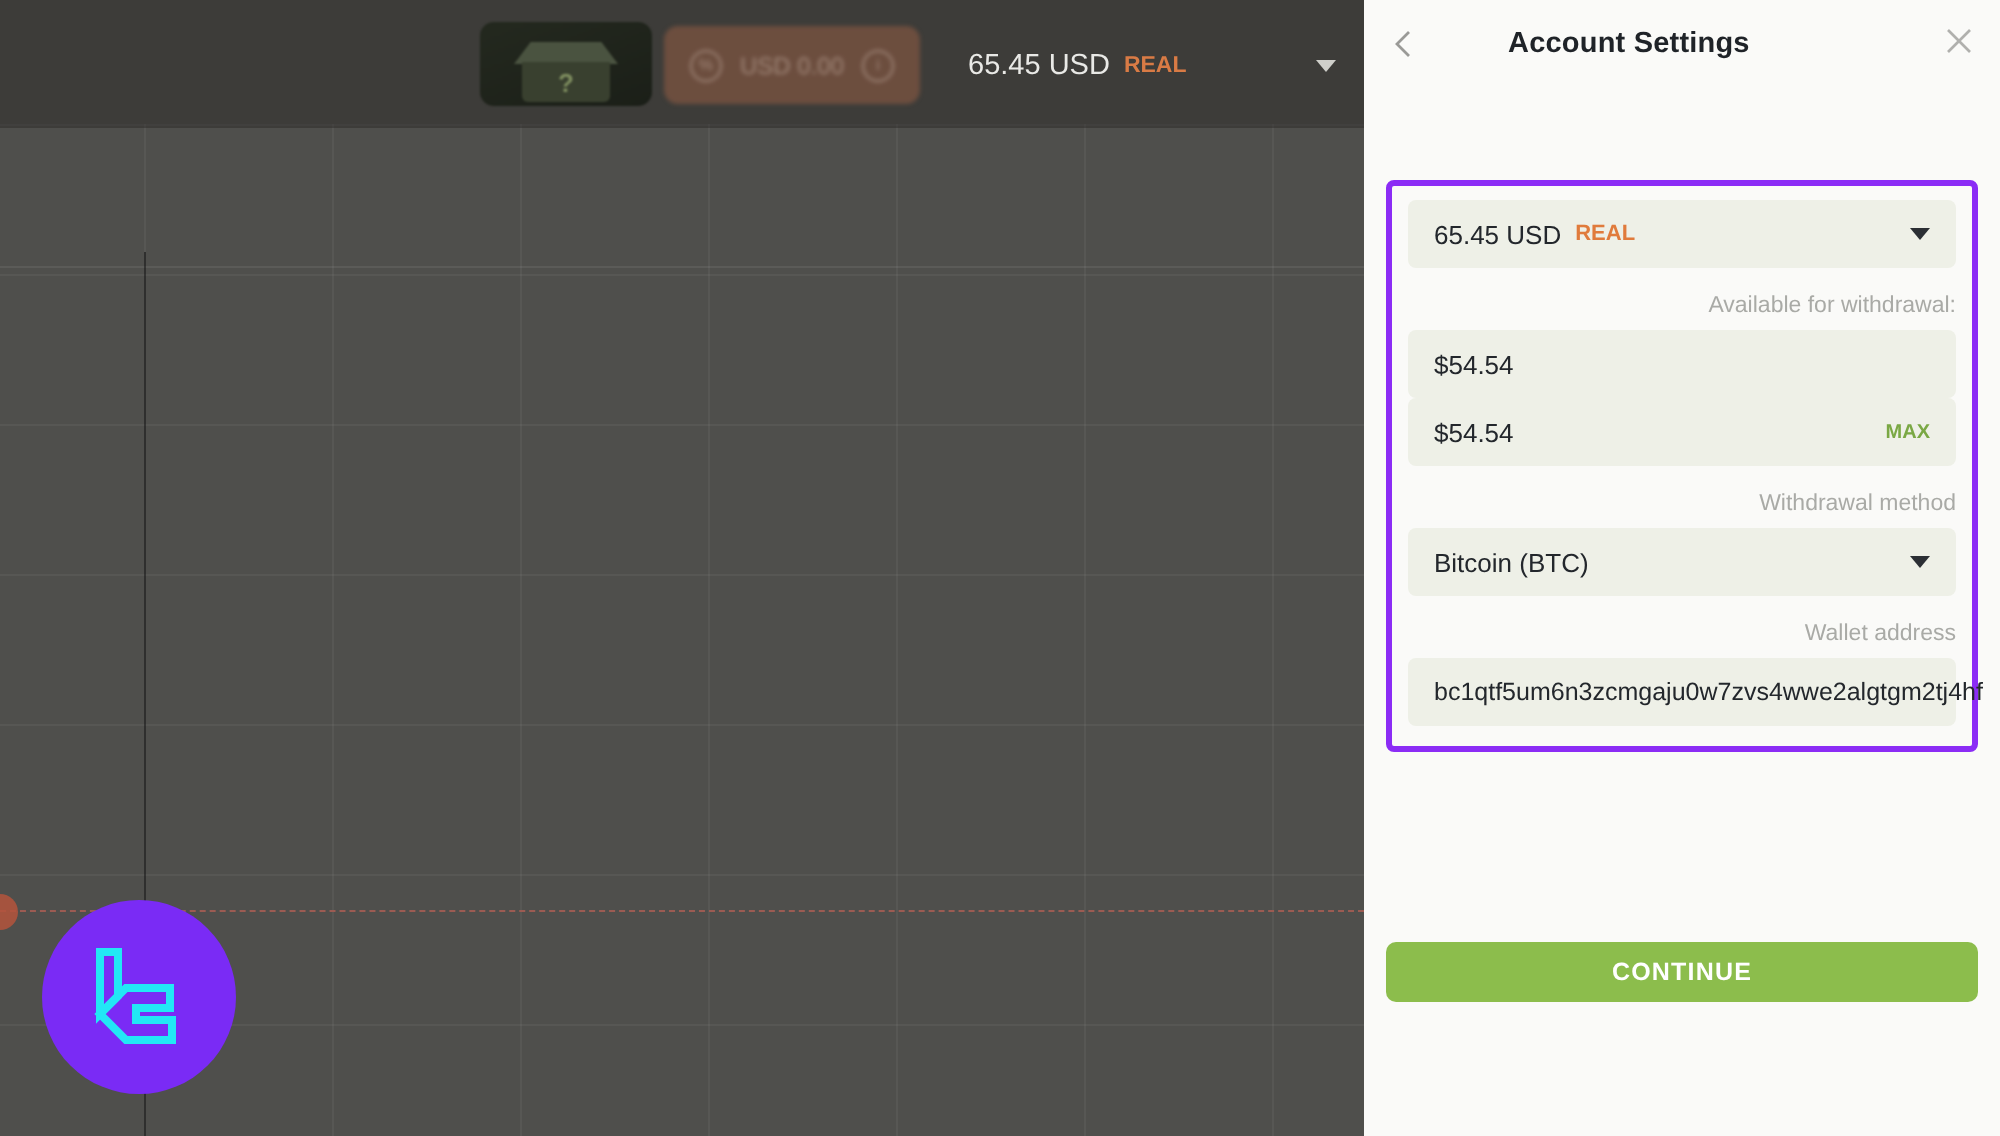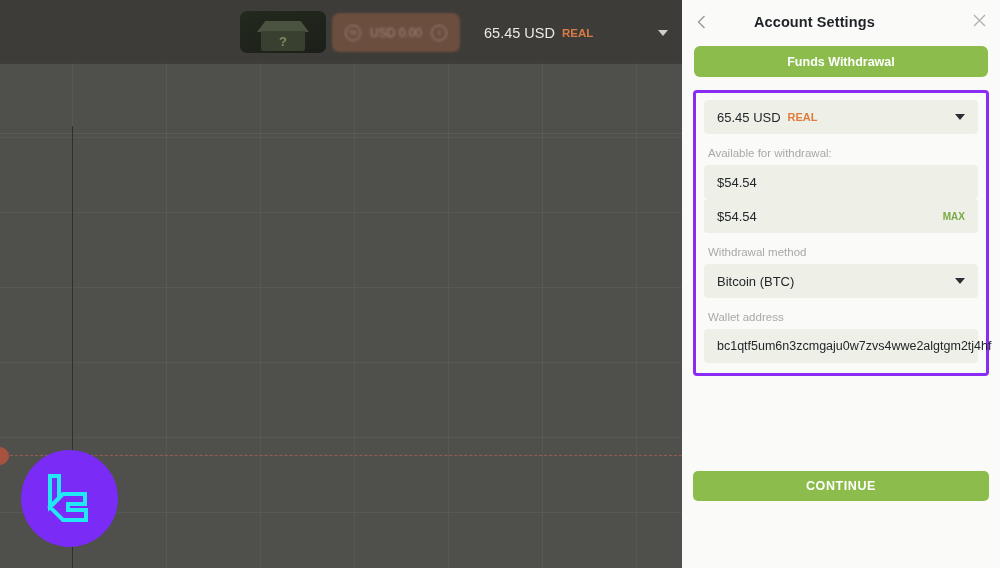--- a/index.html
+++ b/index.html
@@ -199,20 +199,21 @@
     width: 0; height: 0;
     border-left: 5px solid transparent;
     border-right: 5px solid transparent;
     border-top: 6px solid #2b2f34;
   }
   .tag-real { color: #e07b3c; font-size: 11px; font-weight: bold; margin-left: 7px; }
   .tag-max { color: #7aa844; font-size: 10px; font-weight: bold; margin-left: auto; }
   .field-label {
     font-size: 11.5px; color: #a9aaa6;
     margin: 13px 0 6px 4px;
+    text-align: right;
   }
   #wallet-field { font-size: 12.5px; text-align: center; }
 
   #continue-button {
     position: absolute; left: 11px; top: 448px;
     width: 296px; height: 30px;
     background: #8cbd4c;
     border: none;
     border-radius: 5px;
     color: #ffffff;
@@ -276,23 +277,20 @@
       <div id="panel-title">Account Settings</div>
       <div id="close-icon">
         <svg width="15" height="15" viewBox="0 0 15 15">
           <line x1="2" y1="2" x2="13" y2="13" stroke="#b0b0ad" stroke-width="1.3"></line>
           <line x1="13" y1="2" x2="2" y2="13" stroke="#b0b0ad" stroke-width="1.3"></line>
         </svg>
       </div>
     </div>
 
     <div id="tabs">
-      <div class="tab active">
-        <span>Funds Withdrawal</span>
-      </div>
     </div>
 
     <div id="form-box">
 
       <div class="field select">
         <span style="display:flex;align-items:center;">
           <span>65.45 USD</span>
           <span class="tag-real">REAL</span>
         </span>
         <span class="caret-down"></span>

